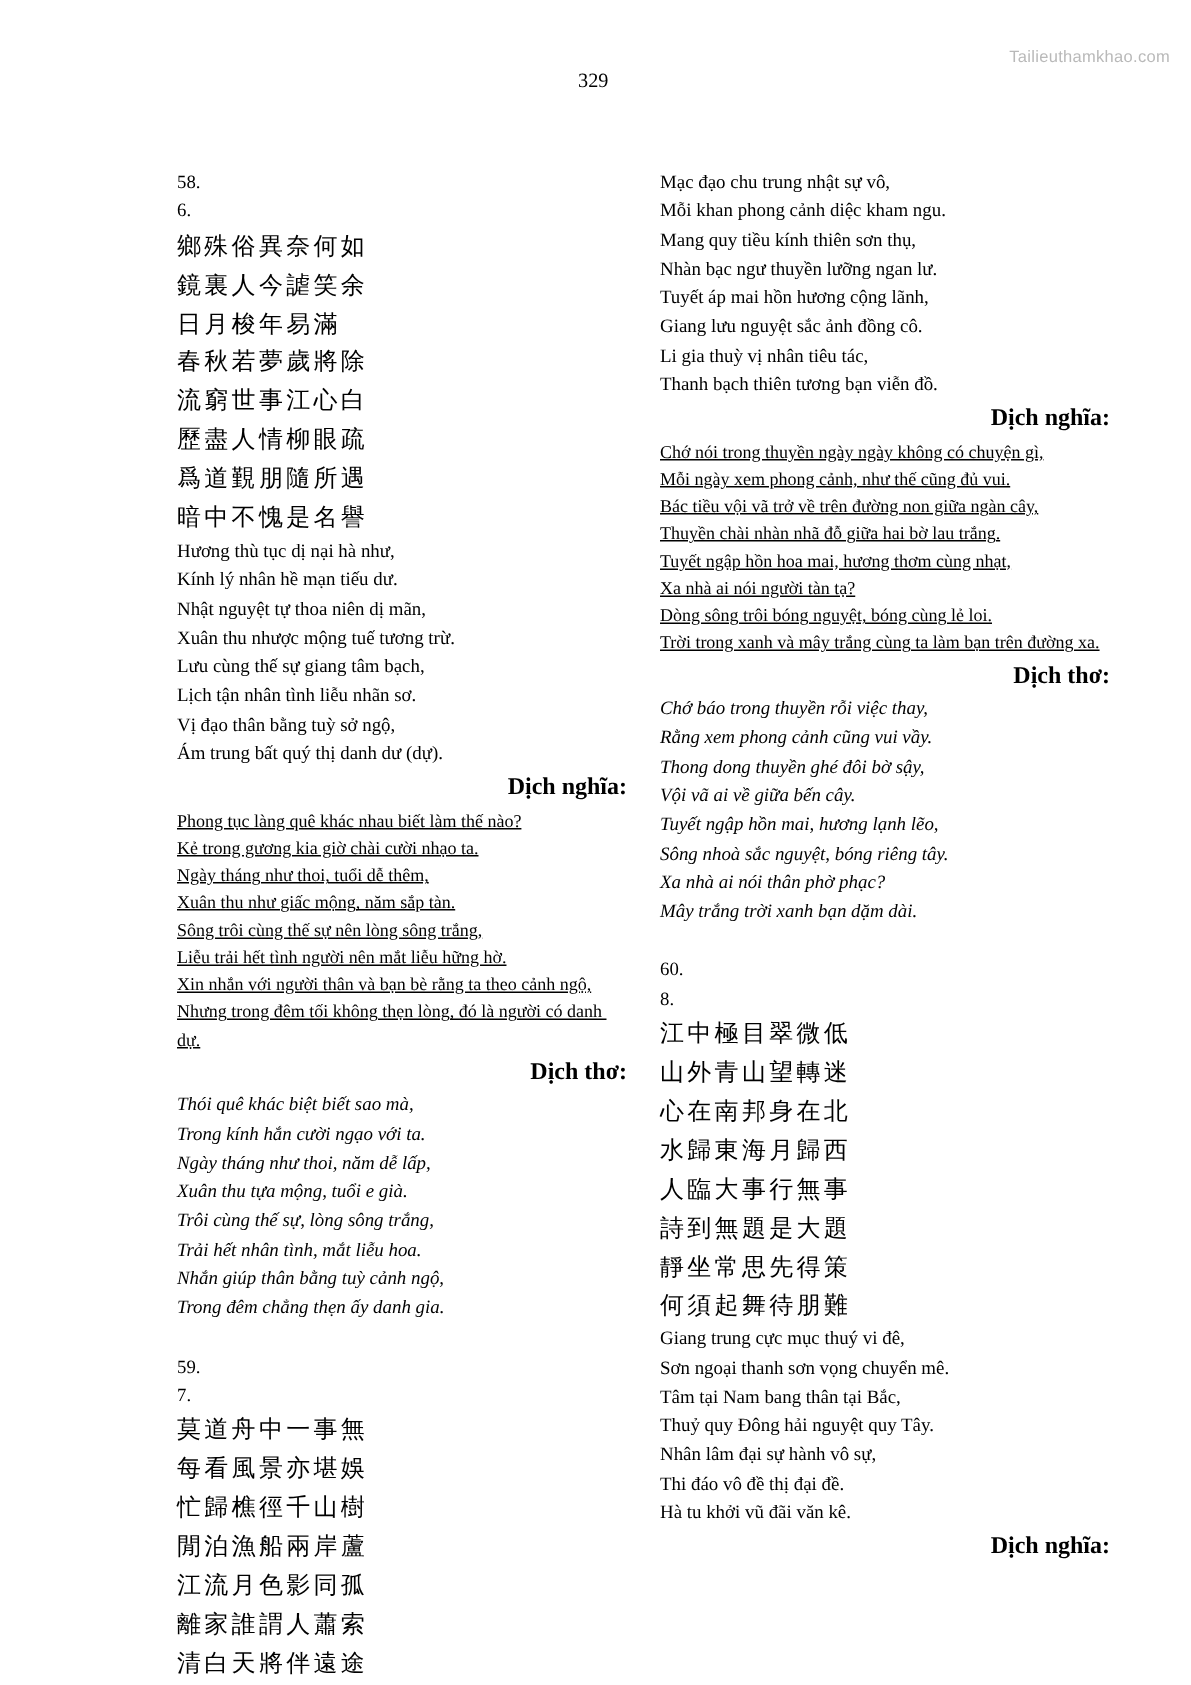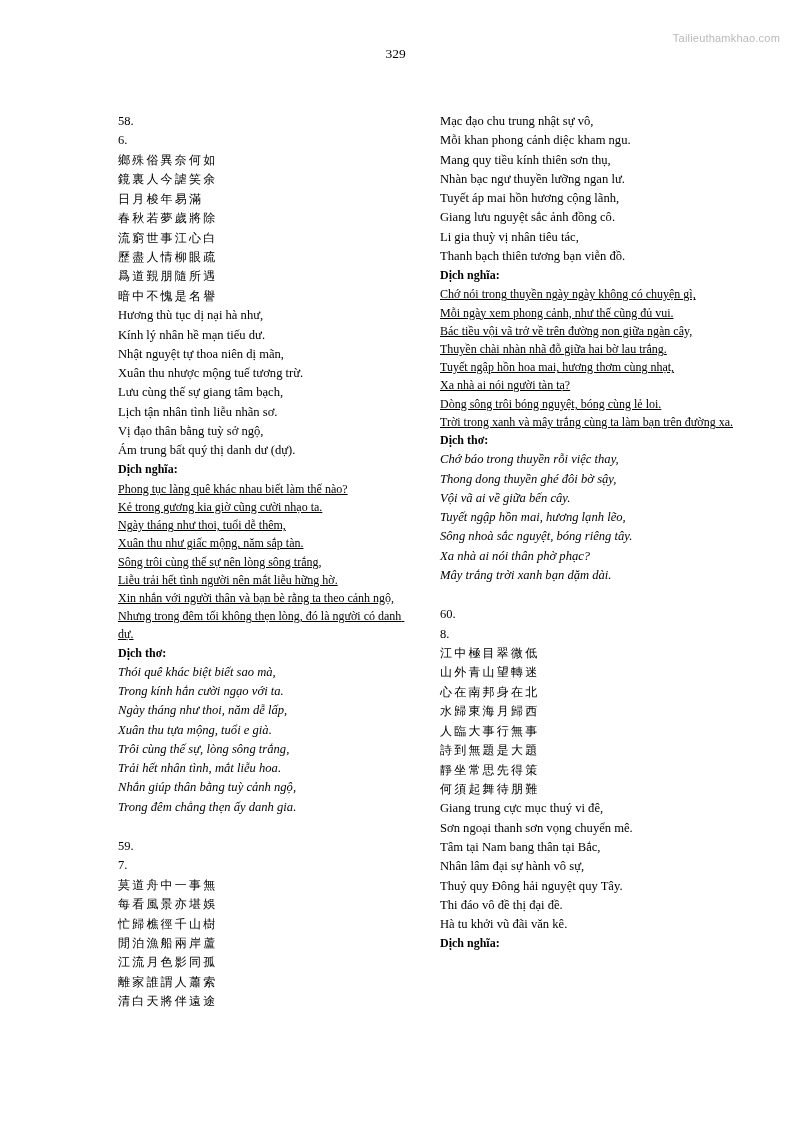--- a/index.html
+++ b/index.html
@@ -48,37 +48,38 @@
   .col-left { left: 118px; }
   .col-right { left: 440px; }
   .block { margin-bottom: 0; }
   .num {
     font-size: 12.5px;
     line-height: 1.55;
   }
   .spacer-md { height: 20px; }
   .han {
     font-family: "DejaVu Serif", serif;
-    font-size: 12px;
+    font-size: 16px;
     line-height: 1.62;
     letter-spacing: 2.2px;
   }
   .vn {
     font-size: 12.6px;
     line-height: 1.53;
   }
   .vn-tight {
     font-size: 12px;
     line-height: 1.52;
     text-decoration: underline;
   }
   .label {
-    font-size: 12px;
+    font-size: 16px;
     font-weight: bold;
     line-height: 1.6;
+    text-align: right;
   }
   .italic {
     font-style: italic;
     font-size: 12.6px;
     line-height: 1.53;
   }
   .line { white-space: pre-wrap; }
 </style>
 </head>
 <body>
@@ -112,21 +113,21 @@
         <div class="line">Xuân thu nhược mộng tuế tương trừ.</div>
         <div class="line">Lưu cùng thế sự giang tâm bạch,</div>
         <div class="line">Lịch tận nhân tình liễu nhãn sơ.</div>
         <div class="line">Vị đạo thân bằng tuỳ sở ngộ,</div>
         <div class="line">Ám trung bất quý thị danh dư (dự).</div>
       </div>
 
       <div class="label">Dịch nghĩa:</div>
       <div class="vn-tight">
         <div class="line">Phong tục làng quê khác nhau biết làm thế nào?</div>
-        <div class="line">Kẻ trong gương kia giờ cũng cười nhạo ta.</div>
+        <div class="line">Kẻ trong gương kia giờ chài cười nhạo ta.</div>
         <div class="line">Ngày tháng như thoi, tuổi dễ thêm,</div>
         <div class="line">Xuân thu như giấc mộng, năm sắp tàn.</div>
         <div class="line">Sông trôi cùng thế sự nên lòng sông trắng,</div>
         <div class="line">Liễu trải hết tình người nên mắt liễu hững hờ.</div>
         <div class="line">Xin nhắn với người thân và bạn bè rằng ta theo cảnh ngộ,</div>
         <div class="line">Nhưng trong đêm tối không thẹn lòng, đó là người có danh dự.</div>
       </div>
 
       <div class="label">Dịch thơ:</div>
       <div class="italic">
@@ -182,20 +183,21 @@
         <div class="line">Thuyền chài nhàn nhã đỗ giữa hai bờ lau trắng.</div>
         <div class="line">Tuyết ngập hồn hoa mai, hương thơm cùng nhạt,</div>
         <div class="line">Xa nhà ai nói người tàn tạ?</div>
         <div class="line">Dòng sông trôi bóng nguyệt, bóng cùng lẻ loi.</div>
         <div class="line">Trời trong xanh và mây trắng cùng ta làm bạn trên đường xa.</div>
       </div>
 
       <div class="label">Dịch thơ:</div>
       <div class="italic">
         <div class="line">Chớ báo trong thuyền rỗi việc thay,</div>
+        <div class="line">Rằng xem phong cảnh cũng vui vầy.</div>
         <div class="line">Thong dong thuyền ghé đôi bờ sậy,</div>
         <div class="line">Vội vã ai về giữa bến cây.</div>
         <div class="line">Tuyết ngập hồn mai, hương lạnh lẽo,</div>
         <div class="line">Sông nhoà sắc nguyệt, bóng riêng tây.</div>
         <div class="line">Xa nhà ai nói thân phờ phạc?</div>
         <div class="line">Mây trắng trời xanh bạn dặm dài.</div>
       </div>
     </div>
 
     <div class="spacer-md"></div>
@@ -212,22 +214,22 @@
         <div class="line">人臨大事行無事</div>
         <div class="line">詩到無題是大題</div>
         <div class="line">靜坐常思先得策</div>
         <div class="line">何須起舞待朋難</div>
       </div>
 
       <div class="vn">
         <div class="line">Giang trung cực mục thuý vi đê,</div>
         <div class="line">Sơn ngoại thanh sơn vọng chuyển mê.</div>
         <div class="line">Tâm tại Nam bang thân tại Bắc,</div>
+        <div class="line">Thuỷ quy Đông hải nguyệt quy Tây.</div>
         <div class="line">Nhân lâm đại sự hành vô sự,</div>
-        <div class="line">Thuỷ quy Đông hải nguyệt quy Tây.</div>
         <div class="line">Thi đáo vô đề thị đại đề.</div>
         <div class="line">Hà tu khởi vũ đãi văn kê.</div>
       </div>
 
       <div class="label">Dịch nghĩa:</div>
     </div>
 
   </div>
 
 </div>

